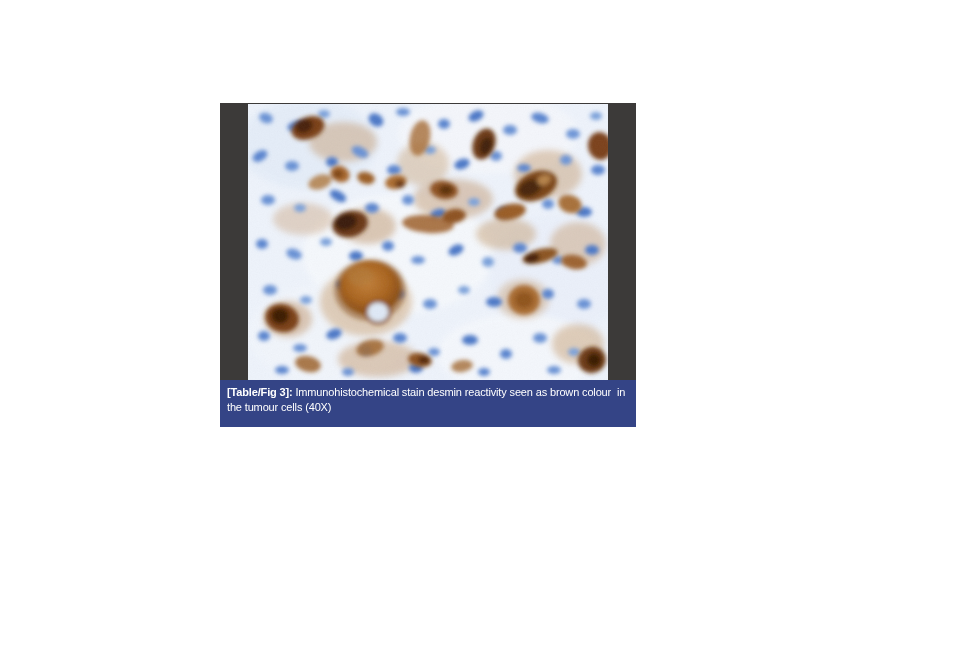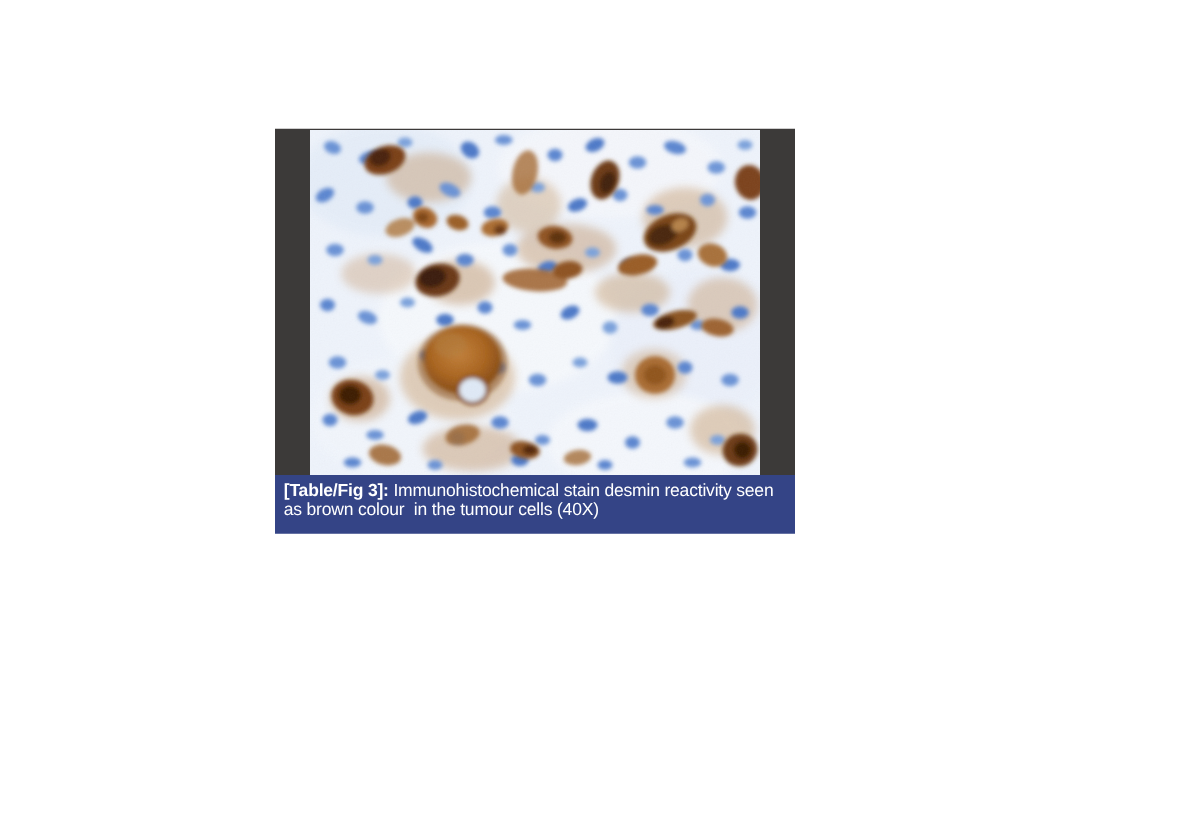--- a/index.html
+++ b/index.html
@@ -49,21 +49,21 @@
   }
 
   
   #figure-caption {
     width: 416px;
     min-height: 47px;
     background: #344486;
     color: #ffffff;
     box-sizing: border-box;
     padding: 5px 6px 6px 7px;
-    font-size: 14px;
+    font-size: 11px;
     line-height: 14.6px;
     letter-spacing: -0.15px;
     white-space: pre-wrap;
   }
   #caption-label {
     font-weight: bold;
   }
   #caption-text {
     font-weight: normal;
   }

